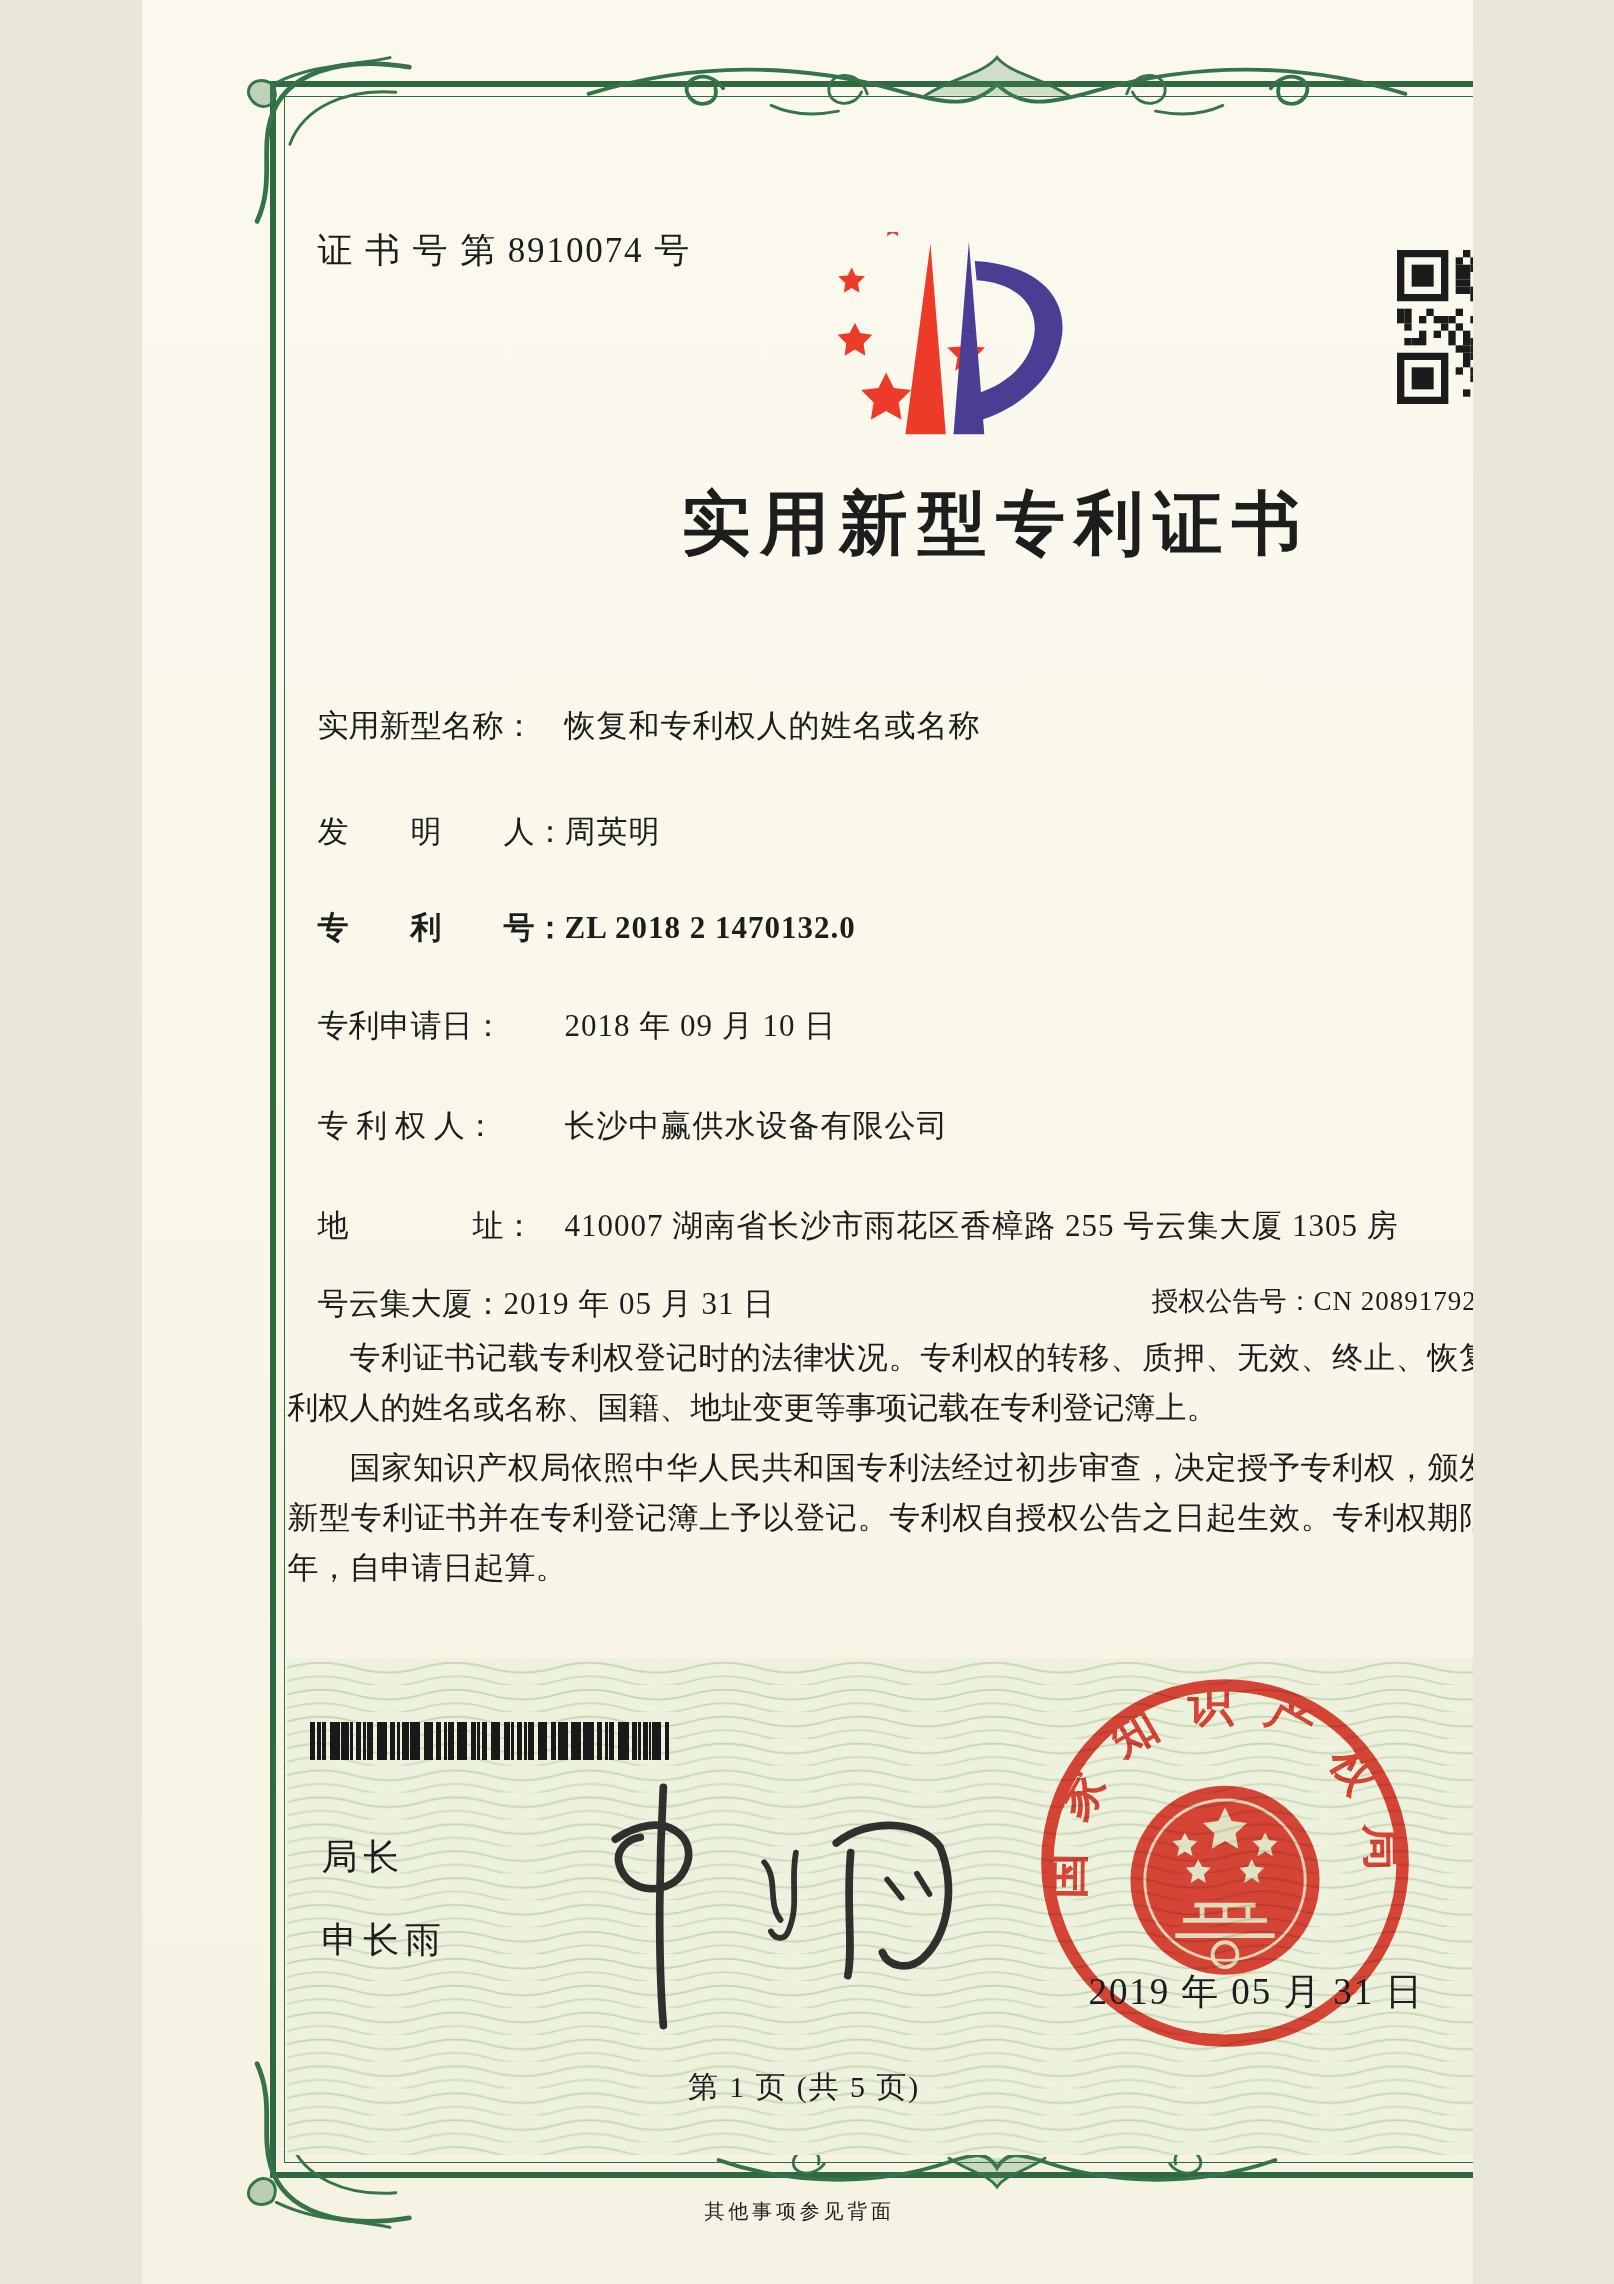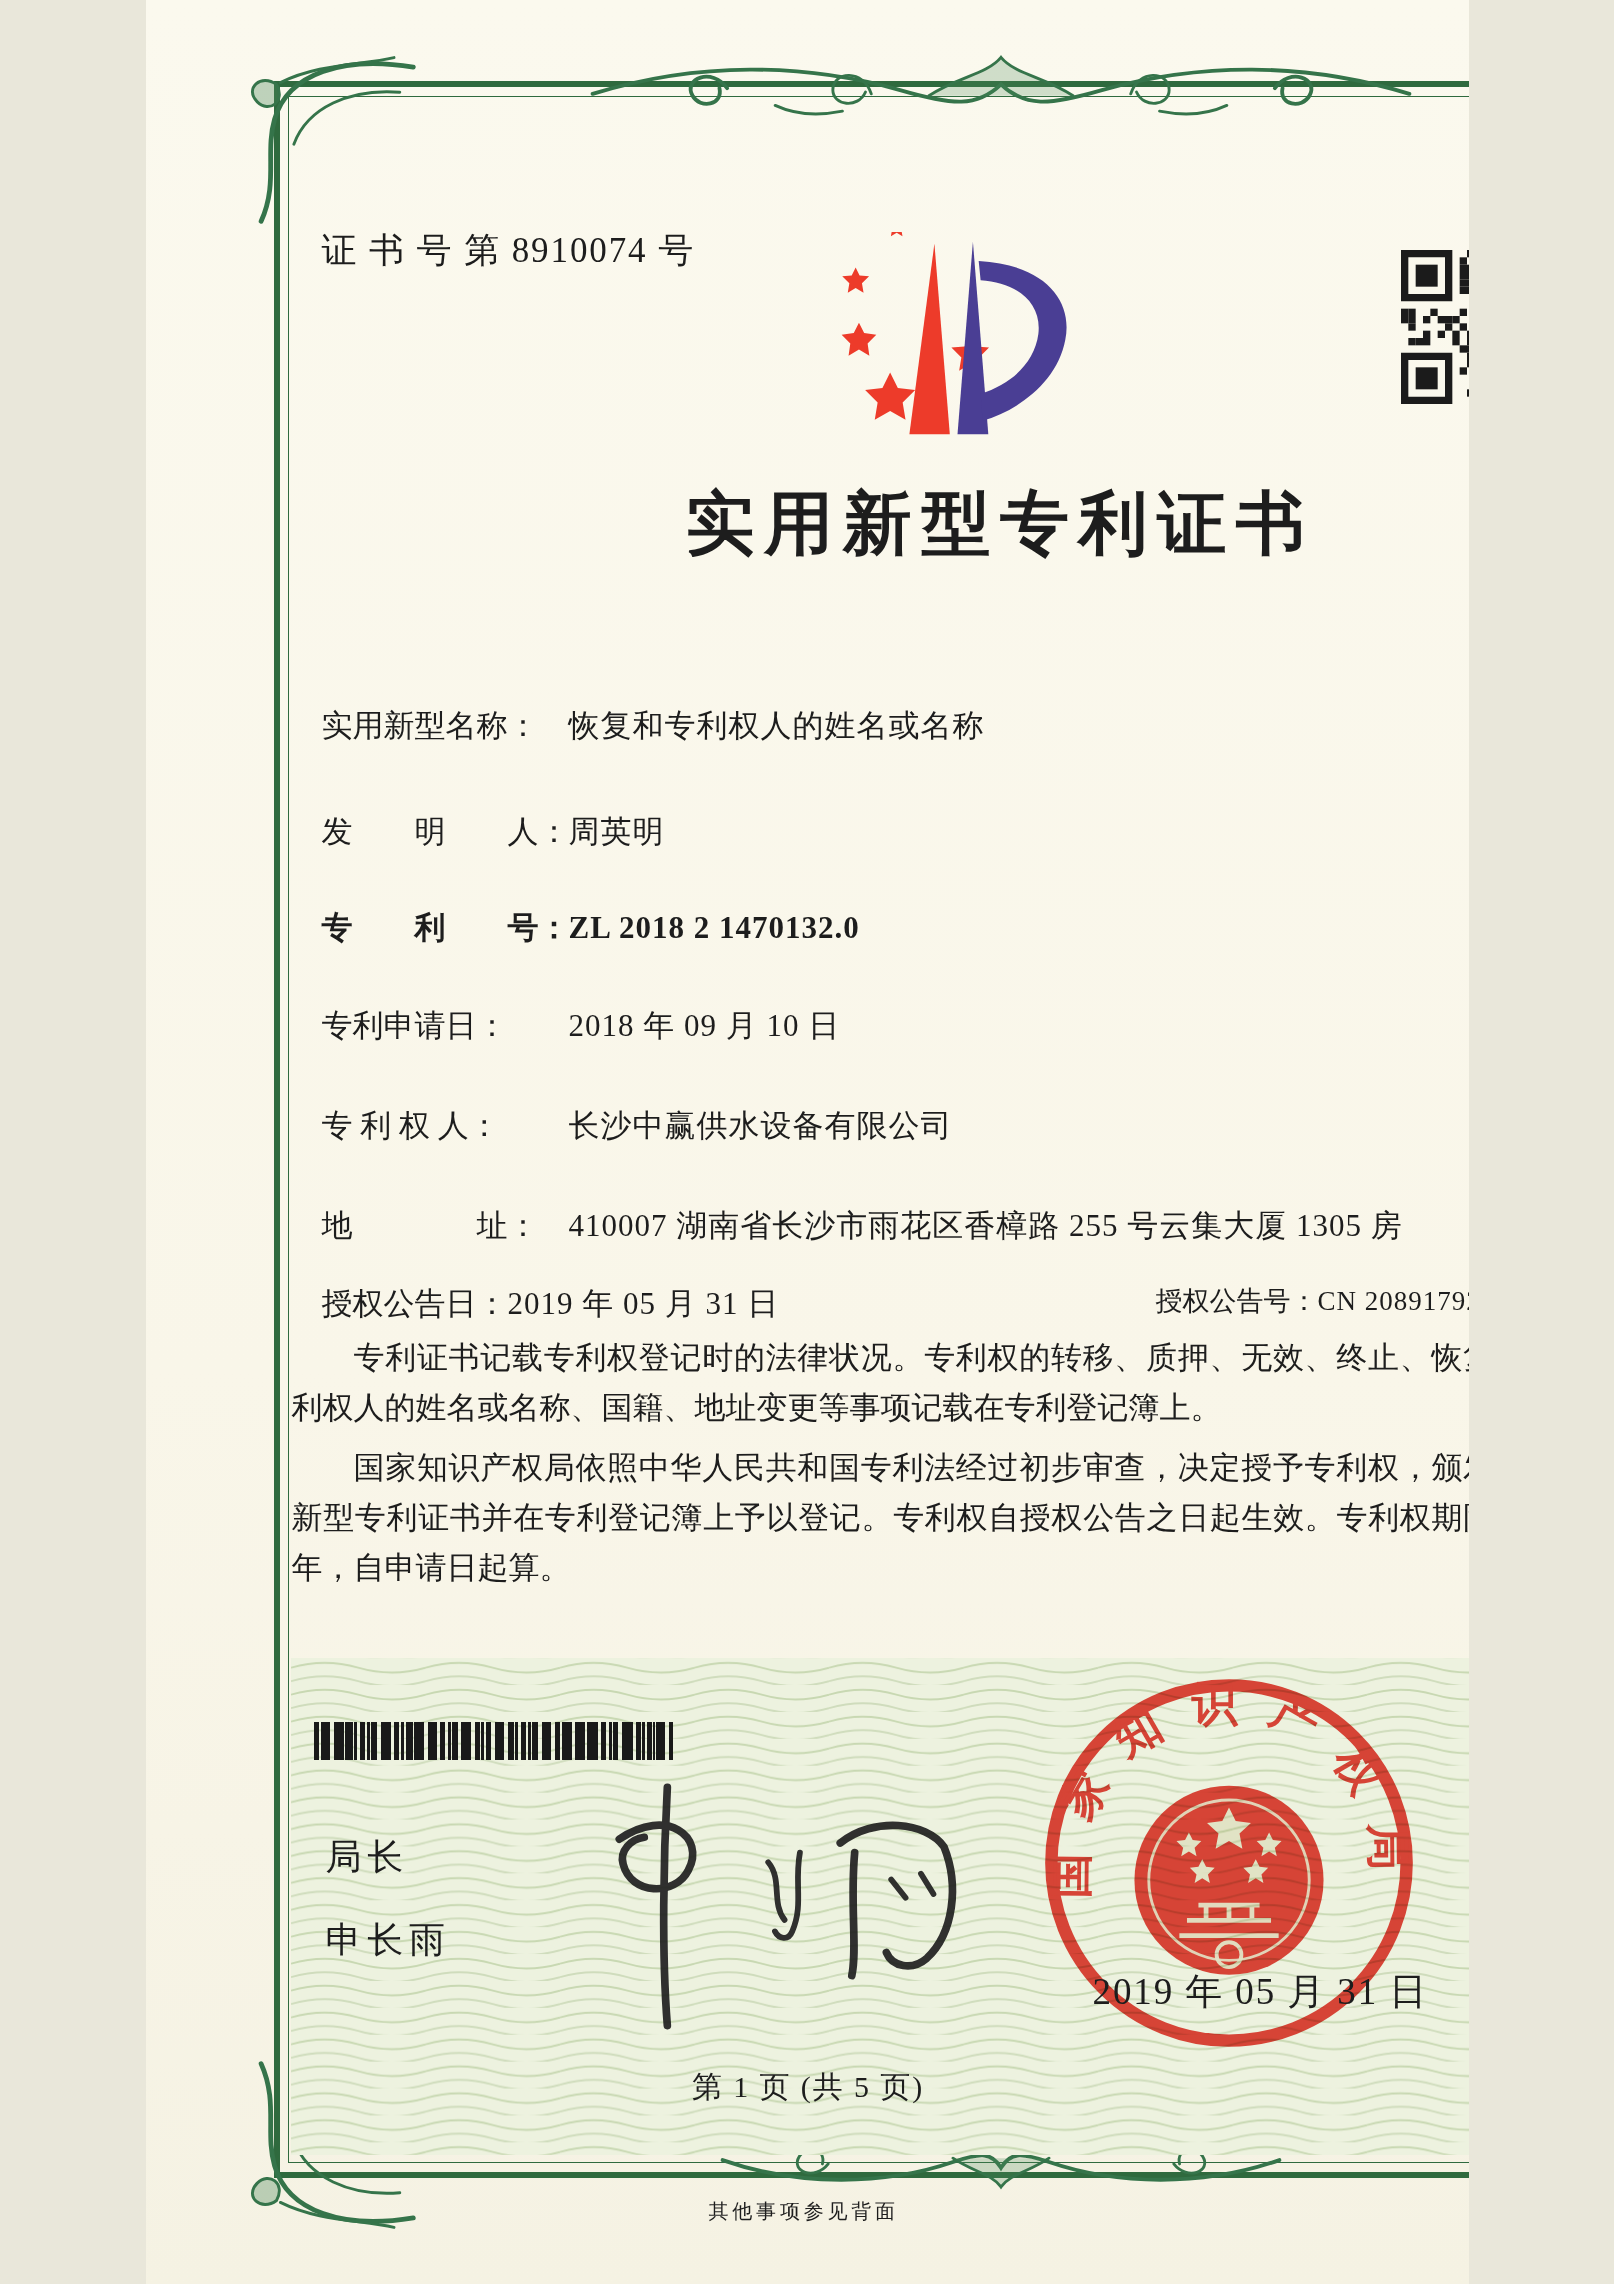--- a/index.html
+++ b/index.html
@@ -1,20 +1,20 @@
 <!DOCTYPE html>
 <html><head>
 <meta charset="utf-8">
 <style>
   html,body{margin:0;padding:0;background:#e9e7da;}
   .page{
     position:relative;width:1323px;height:2285px;margin:0 auto;
     background:linear-gradient(180deg,#fbf9ee 0%,#f9f6e9 60%,#f5f2e3 100%);
     font-family:"Liberation Serif","DejaVu Serif",serif;
-    color:#1d1d1d;overflow:hidden;
+    color:#1d1d1d;overflow:hidden;padding-left:8px;
   }
   
   .frame{position:absolute;left:128px;top:81px;width:1453px;height:2085px;
     border:6.7px solid #2f6a3e;}
   .frame-inner{position:absolute;left:8.6px;top:8.6px;right:8.6px;bottom:8.6px;
     border:1.9px solid #2f6a3e;}
   .ornament{position:absolute;pointer-events:none;}
   
   .cert-no{position:absolute;left:176px;top:227px;font-size:35px;letter-spacing:1.9px;}
   .logo{position:absolute;left:671px;top:232px;}
@@ -278,21 +278,21 @@
   <div class="field" style="top:1005px;">
     <span class="lab">专利申请日：</span><span class="val">2018 年 09 月 10 日</span>
   </div>
   <div class="field" style="top:1105px;">
     <span class="lab">专 利 权 人：</span><span class="val">长沙中赢供水设备有限公司</span>
   </div>
   <div class="field" style="top:1205px;">
     <span class="lab">地　　　　址：</span><span class="val">410007  湖南省长沙市雨花区香樟路 255 号云集大厦 1305 房</span>
   </div>
   <div class="field" style="top:1283px;">
-    <span>授权公告日：</span><span class="val">2019 年 05 月 31 日</span>
+    <span>号云集大厦：</span><span class="val">2019 年 05 月 31 日</span>
     <span class="grant-right"><span>授权公告号：</span><span class="val">CN 208917924 U</span></span>
   </div>
 
   <div class="paras">
     <p>专利证书记载专利权登记时的法律状况。专利权的转移、质押、无效、终止、恢复和专利权人的姓名或名称、国籍、地址变更等事项记载在专利登记簿上。</p>
     <p>国家知识产权局依照中华人民共和国专利法经过初步审查，决定授予专利权，颁发实用新型专利证书并在专利登记簿上予以登记。专利权自授权公告之日起生效。专利权期限为十年，自申请日起算。</p>
   </div>
 
   <div class="band">
     <svg width="1420" height="497" viewBox="0 0 1478 517">

